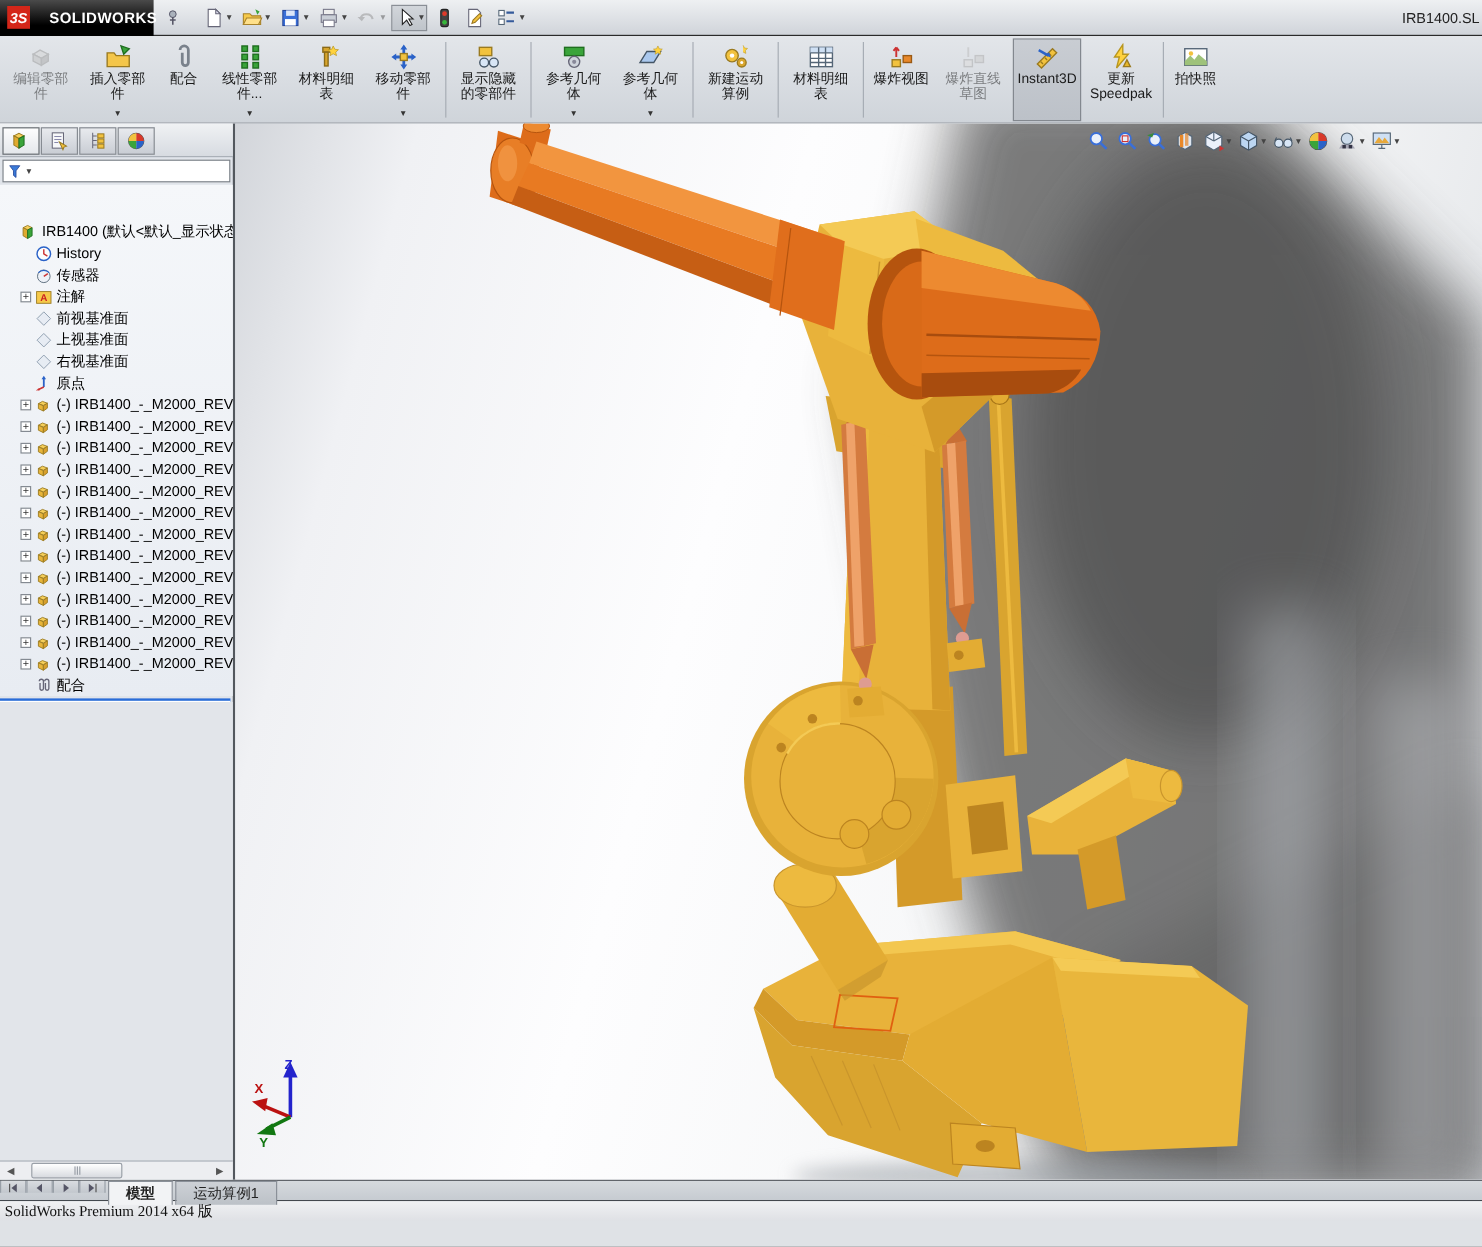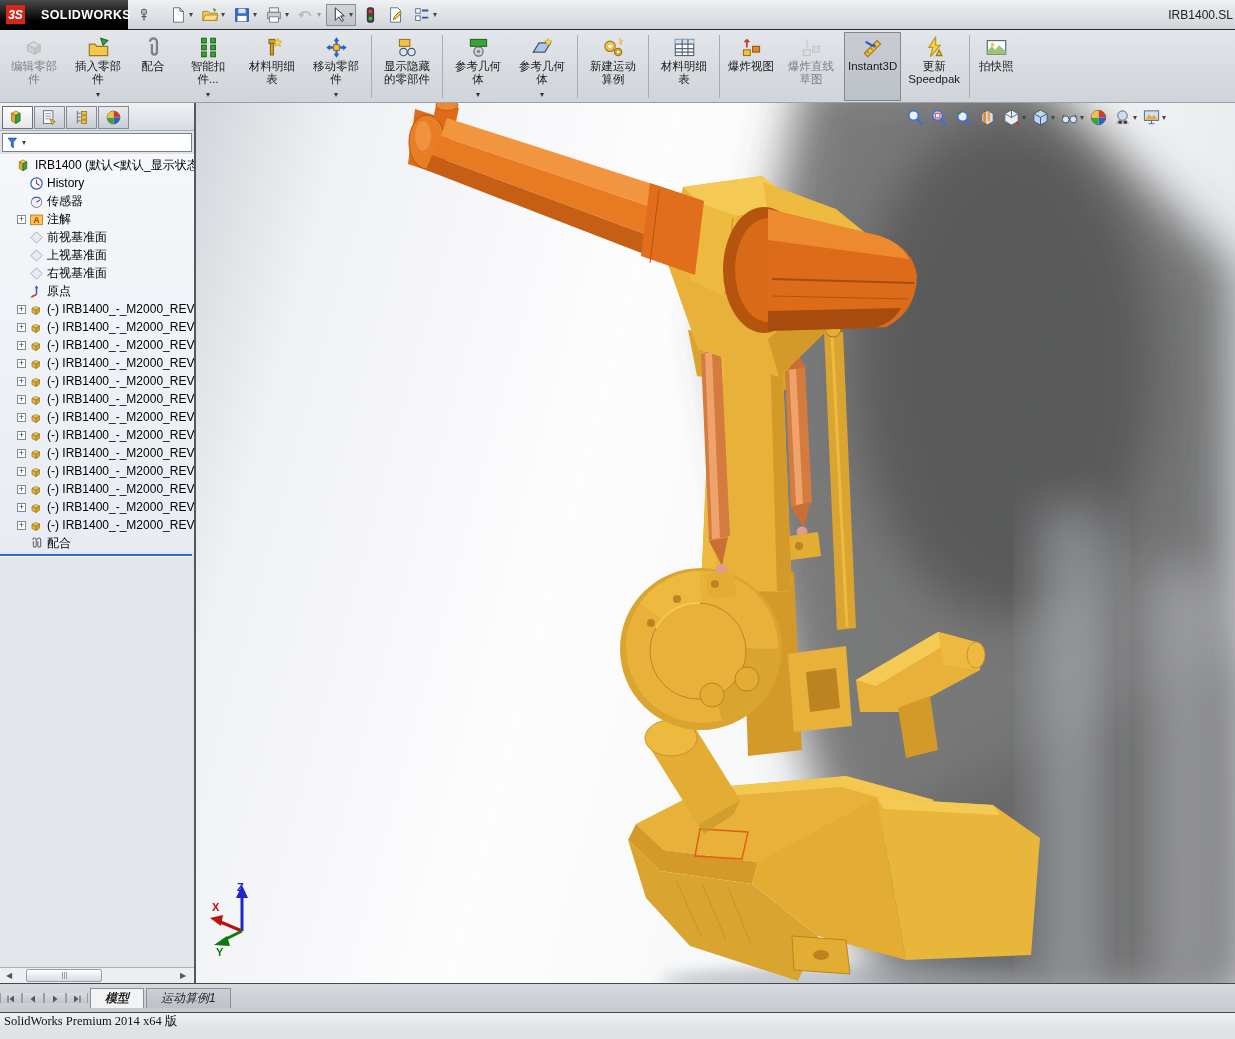--- a/index.html
+++ b/index.html
@@ -57,43 +57,43 @@
     display:flex;align-items:center;padding-left:3px;gap:2px;}
   .filterbar .ic{width:14px;height:14px;}
   .filterbar .caret{font-size:8px;color:#444;}
   .tree{background:linear-gradient(180deg,#f5f7fa,#e8ecf2);padding:2px 0 0 3px;}
   .tree-row{display:flex;align-items:center;height:18px;white-space:nowrap;overflow:hidden;}
   .tree-row .expander{width:9px;height:9px;flex:none;border:1px solid #848a92;background:#fff;
     font-size:9px;line-height:7px;text-align:center;color:#333;margin:0 3px 0 2px;}
   .tree-row .ic{width:15px;height:15px;flex:none;margin-right:3px;}
   .tree-label{font-size:12px;color:#000;}
   .tree-row{padding-left:12px;}
-  .tree-row.root{padding-left:0;}
+  .tree-row.root{padding-left:0;margin-top:28px;}
   .rollback{height:3px;background:#2a6dd8;margin:2px 2px 0 0;border-bottom:1px solid #fff;}
   .panel-fill{flex:1;background:#e2e5ea;}
   .hscroll{height:16px;background:#edeef1;border-top:1px solid #aab0b8;position:relative;}
   .hscroll .arr{position:absolute;top:1px;width:14px;height:13px;display:flex;align-items:center;justify-content:center;
     font-size:8px;color:#555;}
   .hscroll .arr.left{left:2px;} .hscroll .arr.right{right:4px;}
   .hscroll .thumb{position:absolute;left:26px;top:1px;width:76px;height:13px;border:1px solid #9aa0a8;
     border-radius:2px;background:linear-gradient(#fff,#d8dbe0);display:flex;align-items:center;justify-content:center;
     gap:1px;}
   .hscroll .thumb i{width:1px;height:7px;background:#9aa0a8;display:block;}
   .viewport{flex:1;position:relative;overflow:hidden;
     background:linear-gradient(105deg,#d2d5da 0%,#f0f1f4 12%,#fdfdfe 38%,#f5f6f7 68%,#dcdfe3 100%);}
   .model-svg{position:absolute;left:0;top:0;}
   .triad{position:absolute;left:8px;bottom:26px;}
   
   .headsup{position:absolute;top:107px;left:905px;display:flex;align-items:center;gap:3px;z-index:30;}
   .hu-btn{display:flex;align-items:center;gap:1px;padding:1px;}
   .hu-btn .ic{width:19px;height:19px;}
   .hu-btn .caret{font-size:8px;color:#444;}
   
-  .bottombar{height:30px;background:linear-gradient(#d6dade,#c6cbd1);border-top:1px solid #43484e;
-    border-bottom:1px solid #43484e;display:flex;align-items:center;font-style:italic;}
+  .bottombar{height:18px;background:linear-gradient(#d6dade,#c6cbd1);border-top:1px solid #43484e;
+    border-bottom:1px solid #43484e;display:flex;align-items:flex-start;}
   .navbtns{display:flex;}
   .navbtn{width:22px;border:1px solid #989fa7;border-top:none;border-bottom:none;
     background:linear-gradient(#d9dce0,#c2c7cd);display:flex;align-items:center;justify-content:center;}
   .navbtn .ic{width:10px;height:10px;}
   .btab{padding:1px 14px;font-size:12px;display:flex;align-items:center;border:1px solid #8a9098;border-bottom:none;
     background:linear-gradient(#cdd1d6,#bcc1c7);margin-left:2px;color:#222;}
   .btab.active{background:#f2f3f5;font-weight:bold;}
   .statusbar{height:16px;background:linear-gradient(#f0f1f3,#dfe1e5);display:flex;align-items:center;
     padding-left:4px;font-size:12.5px;color:#111;font-family:Liberation Serif, serif;}
 </style>
@@ -225,21 +225,21 @@
         <span class="ic"><svg viewBox="0 0 20 20" width="100%" height="100%">
             <g fill="#3aa43a" stroke="#1f6e1f">
               <rect x="4" y="2" width="4" height="4"></rect>
               <rect x="4" y="8" width="4" height="4"></rect>
               <rect x="4" y="14" width="4" height="4"></rect>
               <rect x="12" y="2" width="4" height="4"></rect>
               <rect x="12" y="8" width="4" height="4"></rect>
               <rect x="12" y="14" width="4" height="4"></rect>
             </g>
           </svg></span>
-        <span class="cmd-label">智能扣件...</span>
+        <span class="cmd-label">线性零部件...</span>
         <span class="caret">▾</span>
       </div>
 
       <div class="cmd-btn">
         <span class="ic"><svg viewBox="0 0 20 20" width="100%" height="100%">
             <rect x="7" y="3" width="5" height="3.5" fill="#d9a62e" stroke="#8a6a18"></rect>
             <rect x="8.2" y="6.5" width="2.6" height="10" fill="#d9a62e" stroke="#8a6a18"></rect>
             <path d="M14.5 2l1.2 2.4 2.6.3-2 1.8.6 2.5-2.4-1.3-2.3 1.3.5-2.5-1.9-1.8 2.6-.3z" fill="#ffd23e" stroke="#b8961f" stroke-width=".5"></path>
           </svg></span>
         <span class="cmd-label">材料明细表</span>

